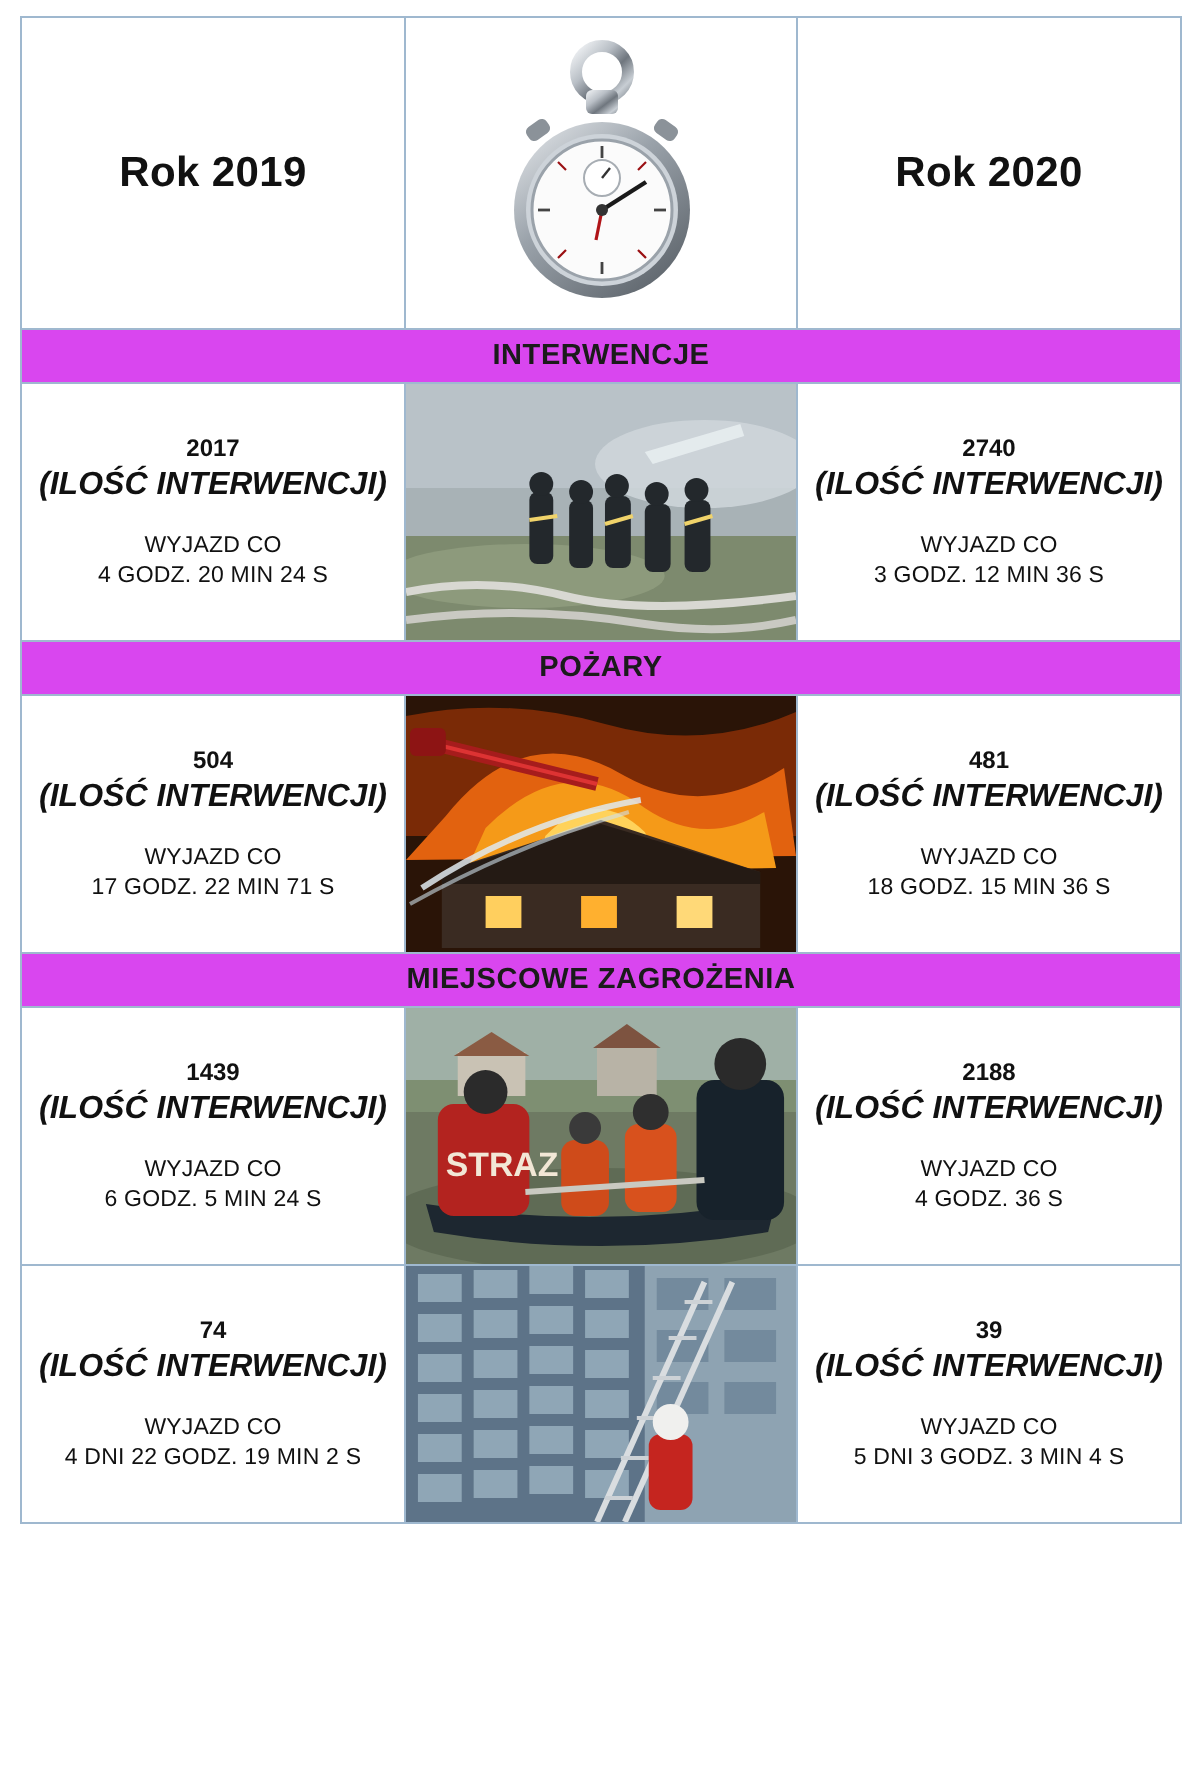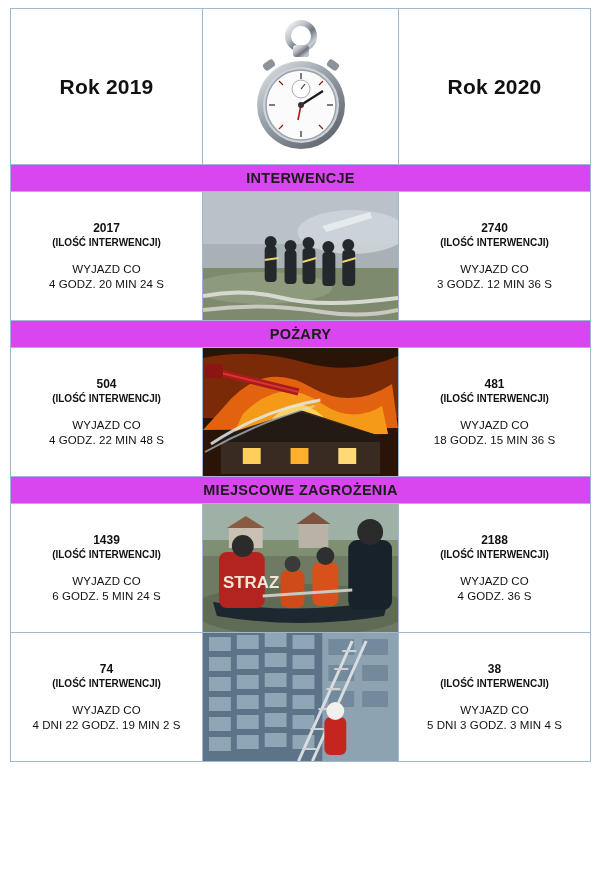--- a/index.html
+++ b/index.html
@@ -51,21 +51,21 @@
   
   .data-cell{height:128px;}
   .stat{
     line-height:1.25;
     padding:4px 6px;
   }
   .stat .big{
     font-size:12px;font-weight:bold;color:#111;
   }
   .stat .sub{
-    font-size:10px;font-weight:bold;color:#111;
+    font-size:16px;font-style:italic;font-weight:bold;color:#111;
     margin-top:1px;
   }
   .stat .gap{height:13px;}
   .stat .line{
     font-size:11.5px;color:#111;letter-spacing:0.1px;
   }
   .photo-cell{
     padding:0;height:128px;
   }
   .photo{
@@ -206,21 +206,21 @@
           <div class="banner-text">POŻARY</div>
         </td>
       </tr>
       <tr>
         <td class="data-cell">
           <div class="stat">
             <div class="big">504</div>
             <div class="sub">(ILOŚĆ INTERWENCJI)</div>
             <div class="gap"></div>
             <div class="line">WYJAZD CO</div>
-            <div class="line">4 GODZ. 22 MIN 48 S</div>
+            <div class="line">17 GODZ. 22 MIN 71 S</div>
           </div>
         </td>
         <td class="photo-cell">
           <svg class="photo" viewBox="0 0 196 128" preserveAspectRatio="none">
             <rect x="0" y="0" width="196" height="128" fill="#2a1407"></rect>
             <path d="M0 10 Q50 0 100 14 Q150 28 196 8 L196 70 L0 70 Z" fill="#7a2a06"></path>
             <path d="M20 60 Q60 10 110 40 Q150 62 190 36 L196 80 L0 82 Z" fill="#e2620f"></path>
             <path d="M40 66 Q80 26 120 56 Q150 76 180 58 L186 86 L30 88 Z" fill="#f59a18"></path>
             <path d="M70 70 Q95 44 120 68 L130 86 L66 88 Z" fill="#ffd25a"></path>
 
@@ -375,21 +375,21 @@
             </g>
 
             <g>
               <rect x="122" y="84" width="22" height="38" rx="6" fill="#c5251f"></rect>
               <circle cx="133" cy="78" r="9" fill="#f0f0ee"></circle>
             </g>
           </svg>
         </td>
         <td class="data-cell">
           <div class="stat">
-            <div class="big">38</div>
+            <div class="big">39</div>
             <div class="sub">(ILOŚĆ INTERWENCJI)</div>
             <div class="gap"></div>
             <div class="line">WYJAZD CO</div>
             <div class="line">5 DNI 3 GODZ. 3 MIN 4 S</div>
           </div>
         </td>
       </tr>
 
     </tbody>
   </table>

